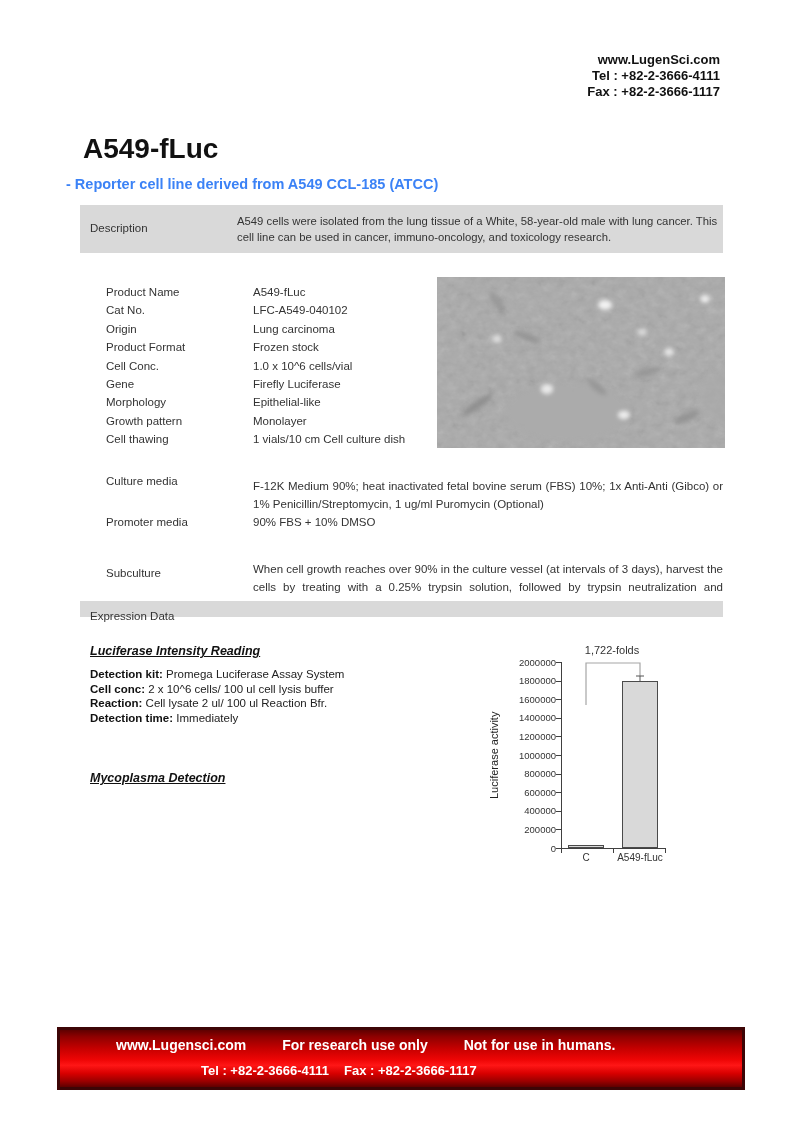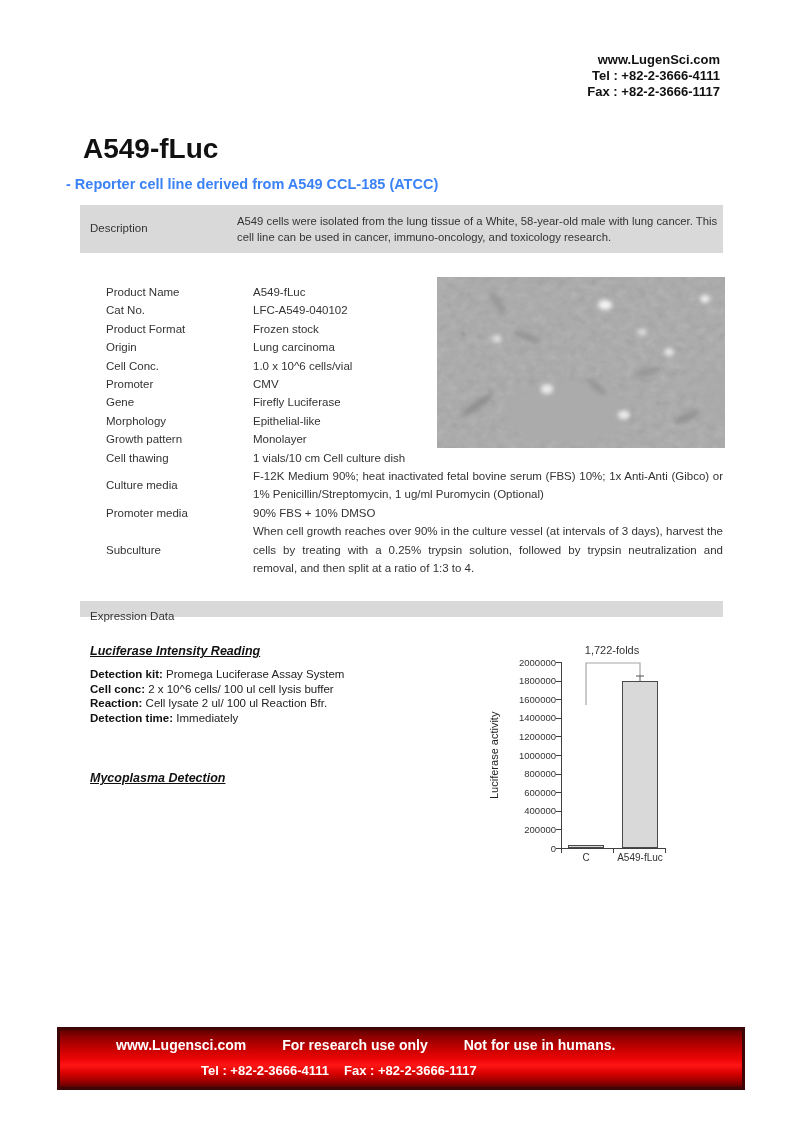--- a/index.html
+++ b/index.html
@@ -19,21 +19,21 @@
   .doc-subtitle { position:absolute; left:66px; top:176px; font-size:14.5px; font-weight:bold; color:#3b82f6; }
   
   .desc-box { position:absolute; left:80px; top:205px; width:643px; height:48px; background:#d9d9d9; }
   .desc-label { position:absolute; left:10px; top:17px; font-size:11.5px; color:#333; }
   .desc-text { position:absolute; left:157px; top:9px; width:482px; font-size:11.3px; line-height:15.5px; color:#333; }
   
   .product { position:absolute; left:90px; top:283px; width:633px; }
   .prow { display:flex; align-items:center;padding-left:16px; }
   .plabel { width:147px; flex:none; font-size:11.5px; line-height:18.4px; color:#333; }
   .pvalue { width:486px; font-size:11.5px; line-height:18.4px; color:#333; }
-  .pvalue.justify { text-align:justify; }
+  .pvalue.justify { text-align:justify;margin-top:28px; }
   
   .cell-image { position:absolute; left:437px; top:277px; width:288px; height:171px; }
   .cell-image svg { display:block; width:100%; height:100%; }
   
   .expr-bar { position:absolute; left:80px; top:601px; width:643px; height:16px; background:#d9d9d9; }
   .expr-bar-label { position:absolute; left:10px; top:9px; font-size:11.5px; color:#333; }
   .expr-left { position:absolute; left:90px; top:644px; width:360px; }
   .subhead { font-size:12.5px; font-weight:bold; font-style:italic; text-decoration:underline; color:#111; }
   .expr-details { margin-top:9px; font-size:11.5px; line-height:14.6px; color:#222; }
   .expr-details b { color:#111; }
@@ -85,34 +85,30 @@
   <div class="product">
     <div class="prow">
         <div class="plabel">Product Name</div>
         <div class="pvalue">A549-fLuc</div>
       </div>
     <div class="prow">
         <div class="plabel">Cat No.</div>
         <div class="pvalue">LFC-A549-040102</div>
       </div>
     <div class="prow">
+        <div class="plabel">Origin</div>
+        <div class="pvalue">Lung carcinoma</div>
+      </div>
+    <div class="prow">
         <div class="plabel">Product Format</div>
         <div class="pvalue">Frozen stock</div>
       </div>
     <div class="prow">
-        <div class="plabel">Origin</div>
-        <div class="pvalue">Lung carcinoma</div>
-      </div>
-    <div class="prow">
         <div class="plabel">Cell Conc.</div>
         <div class="pvalue">1.0 x 10^6 cells/vial</div>
-      </div>
-    <div class="prow">
-        <div class="plabel">Promoter</div>
-        <div class="pvalue">CMV</div>
       </div>
     <div class="prow">
         <div class="plabel">Gene</div>
         <div class="pvalue">Firefly Luciferase</div>
       </div>
     <div class="prow">
         <div class="plabel">Morphology</div>
         <div class="pvalue">Epithelial-like</div>
       </div>
     <div class="prow">

